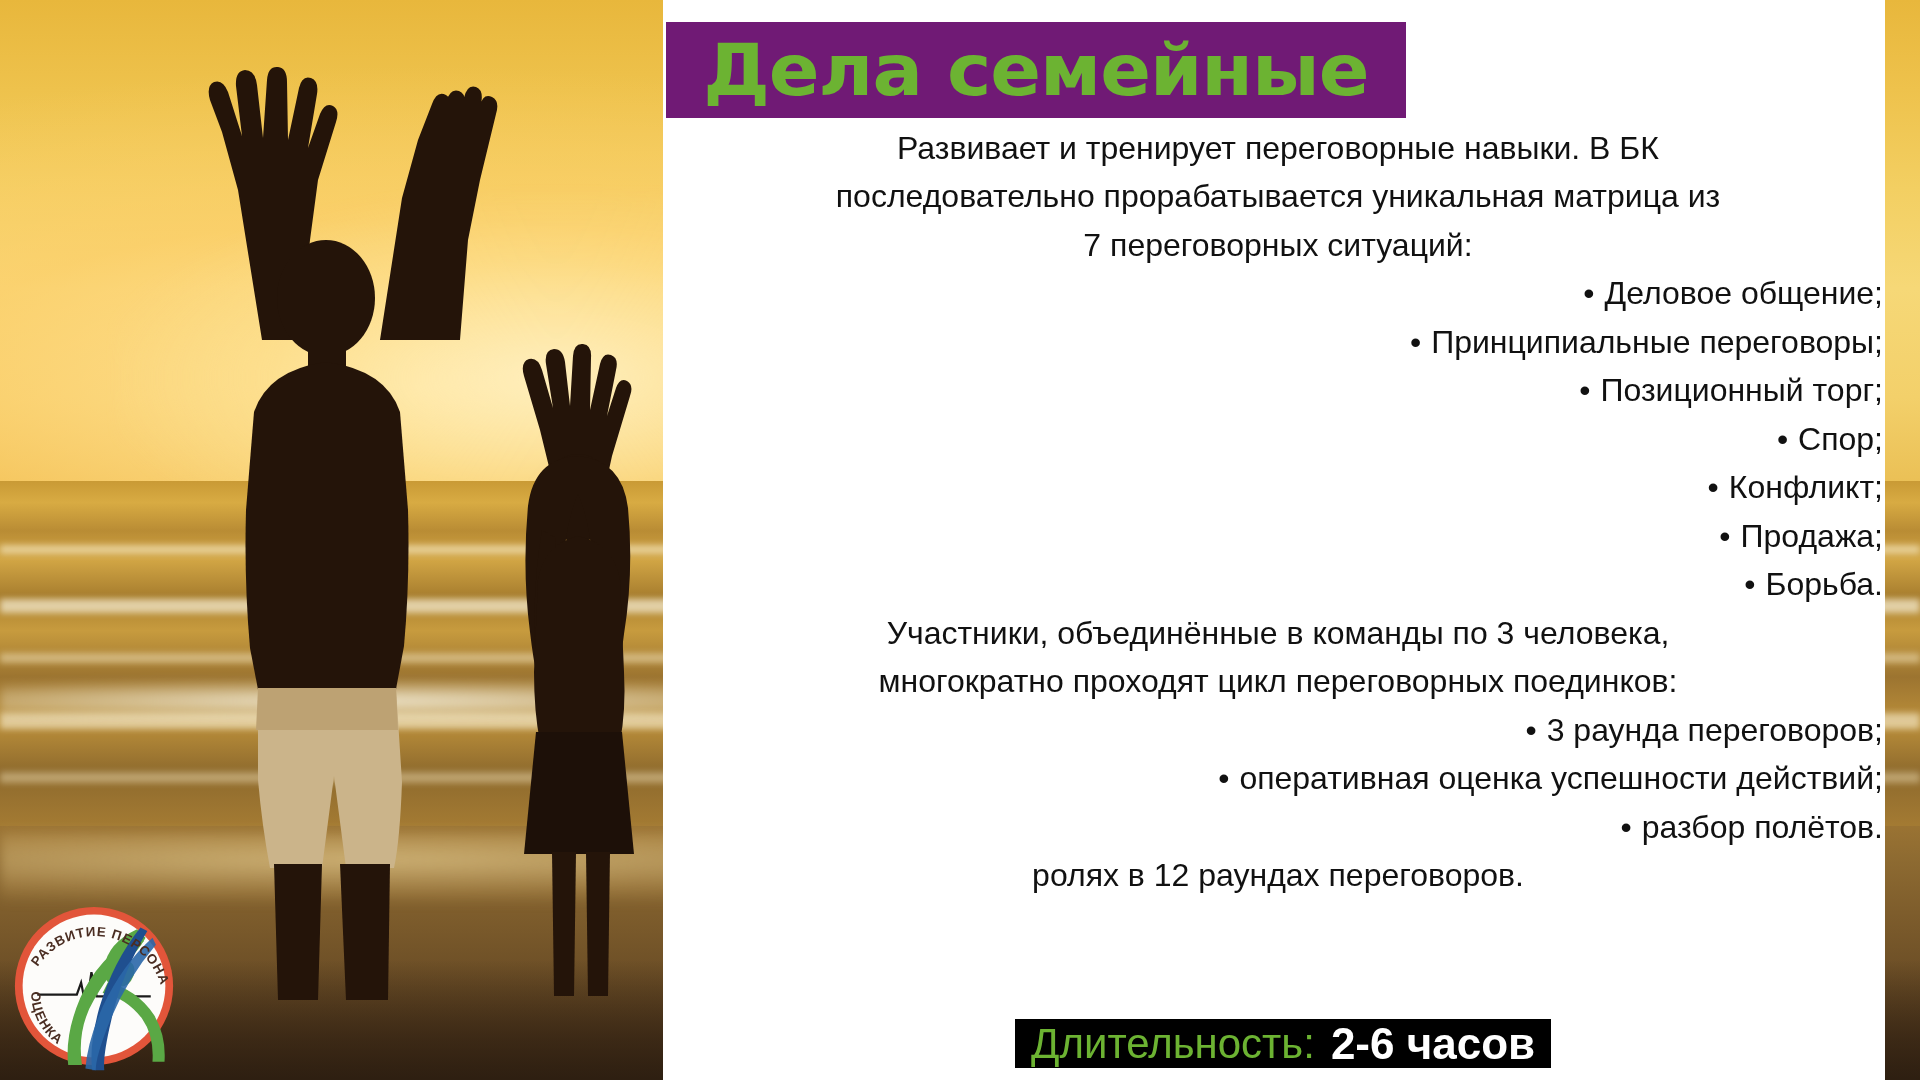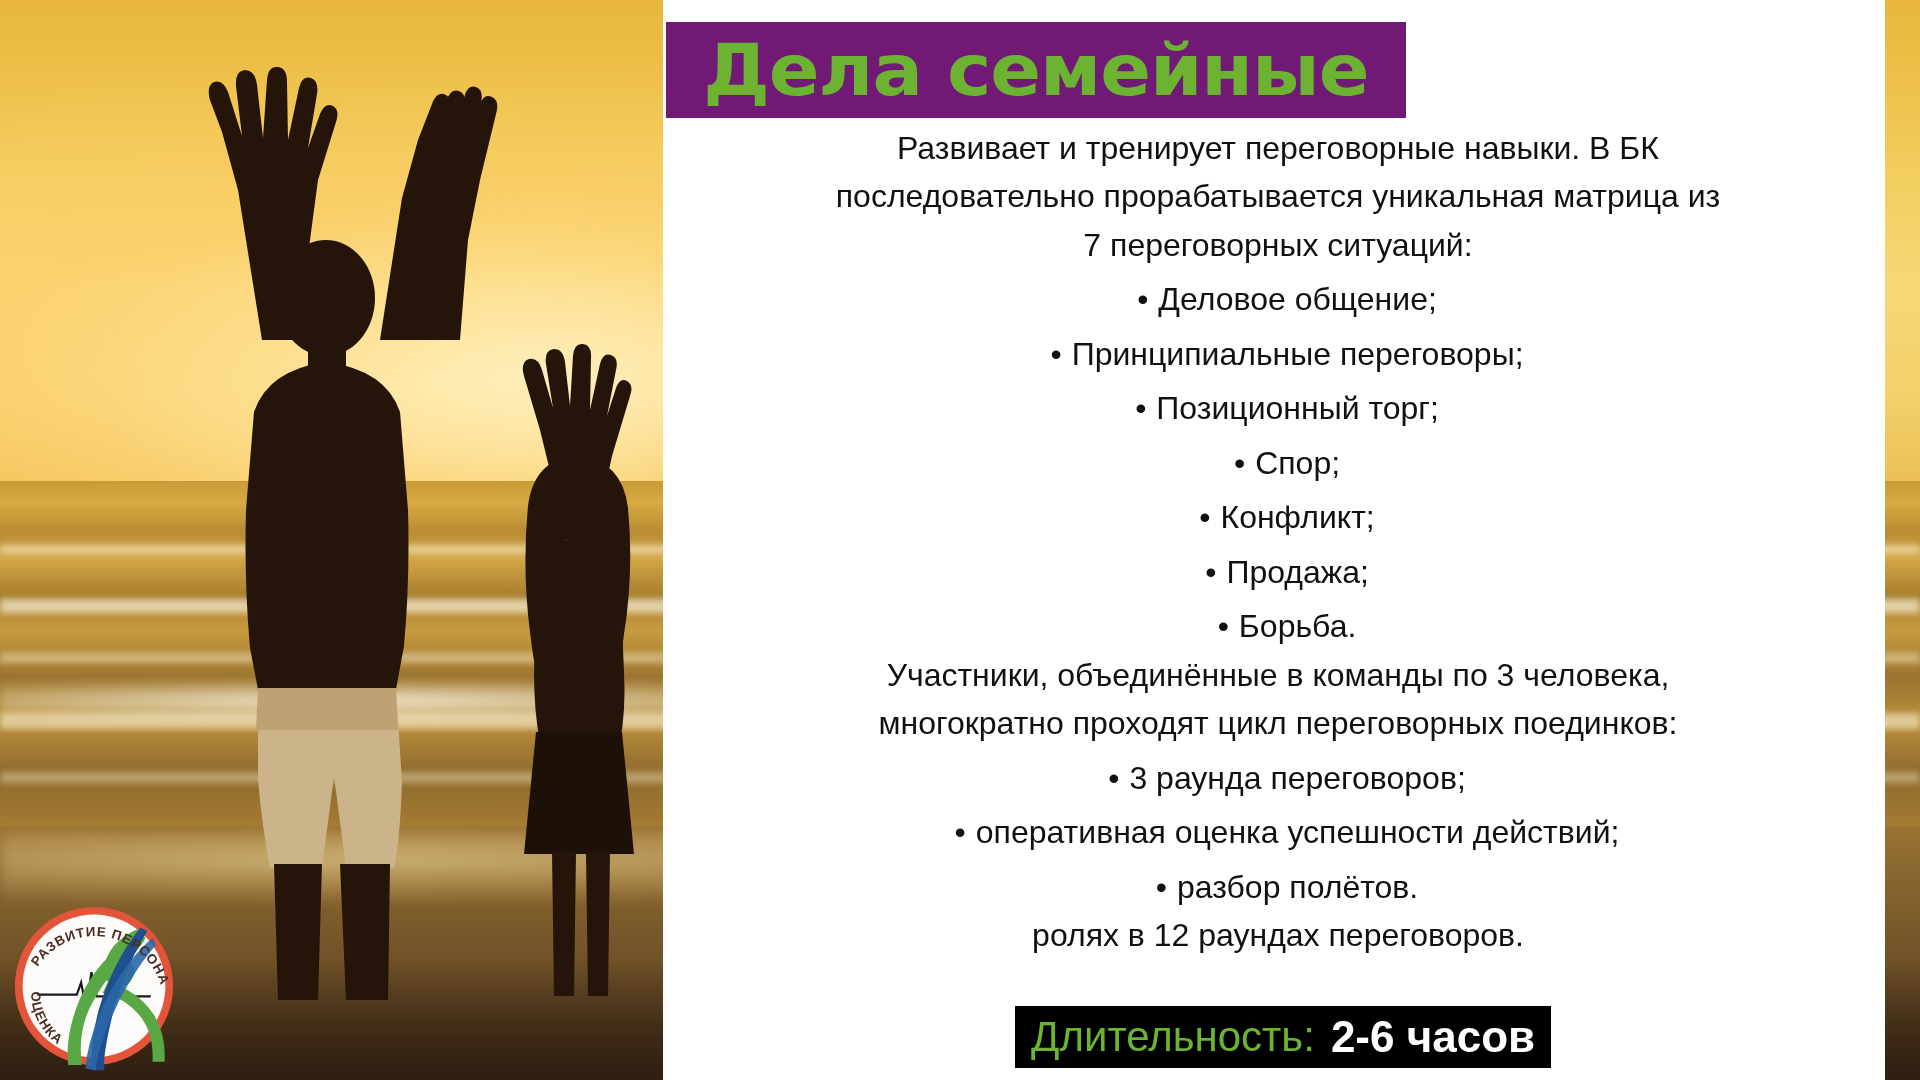--- a/index.html
+++ b/index.html
@@ -115,31 +115,30 @@
     font-family: "Liberation Sans", sans-serif;
   }
   .para {
     text-align: center;
     text-indent: 0;
     padding: 0 14px;
   }
   .pline { display: block; }
   .bullet {
     display: block;
-    text-align: center;
+    text-align: right;
     padding-left: 18px;
-    margin-top: 6px;
   }
   .bullet .dot { margin-right: 10px; }
 
   
   #footer-bar {
     position: absolute;
     left: 352px; bottom: 12px;
-    height: 62px;
+    height: 49px;
     background: #000000;
     display: flex; align-items: center; justify-content: center;
     padding: 0 16px;
     white-space: nowrap;
   }
   #footer-label {
     color: #6cb332;
     font-size: 42px;
     font-weight: 400;
     font-family: "Liberation Sans", sans-serif;

